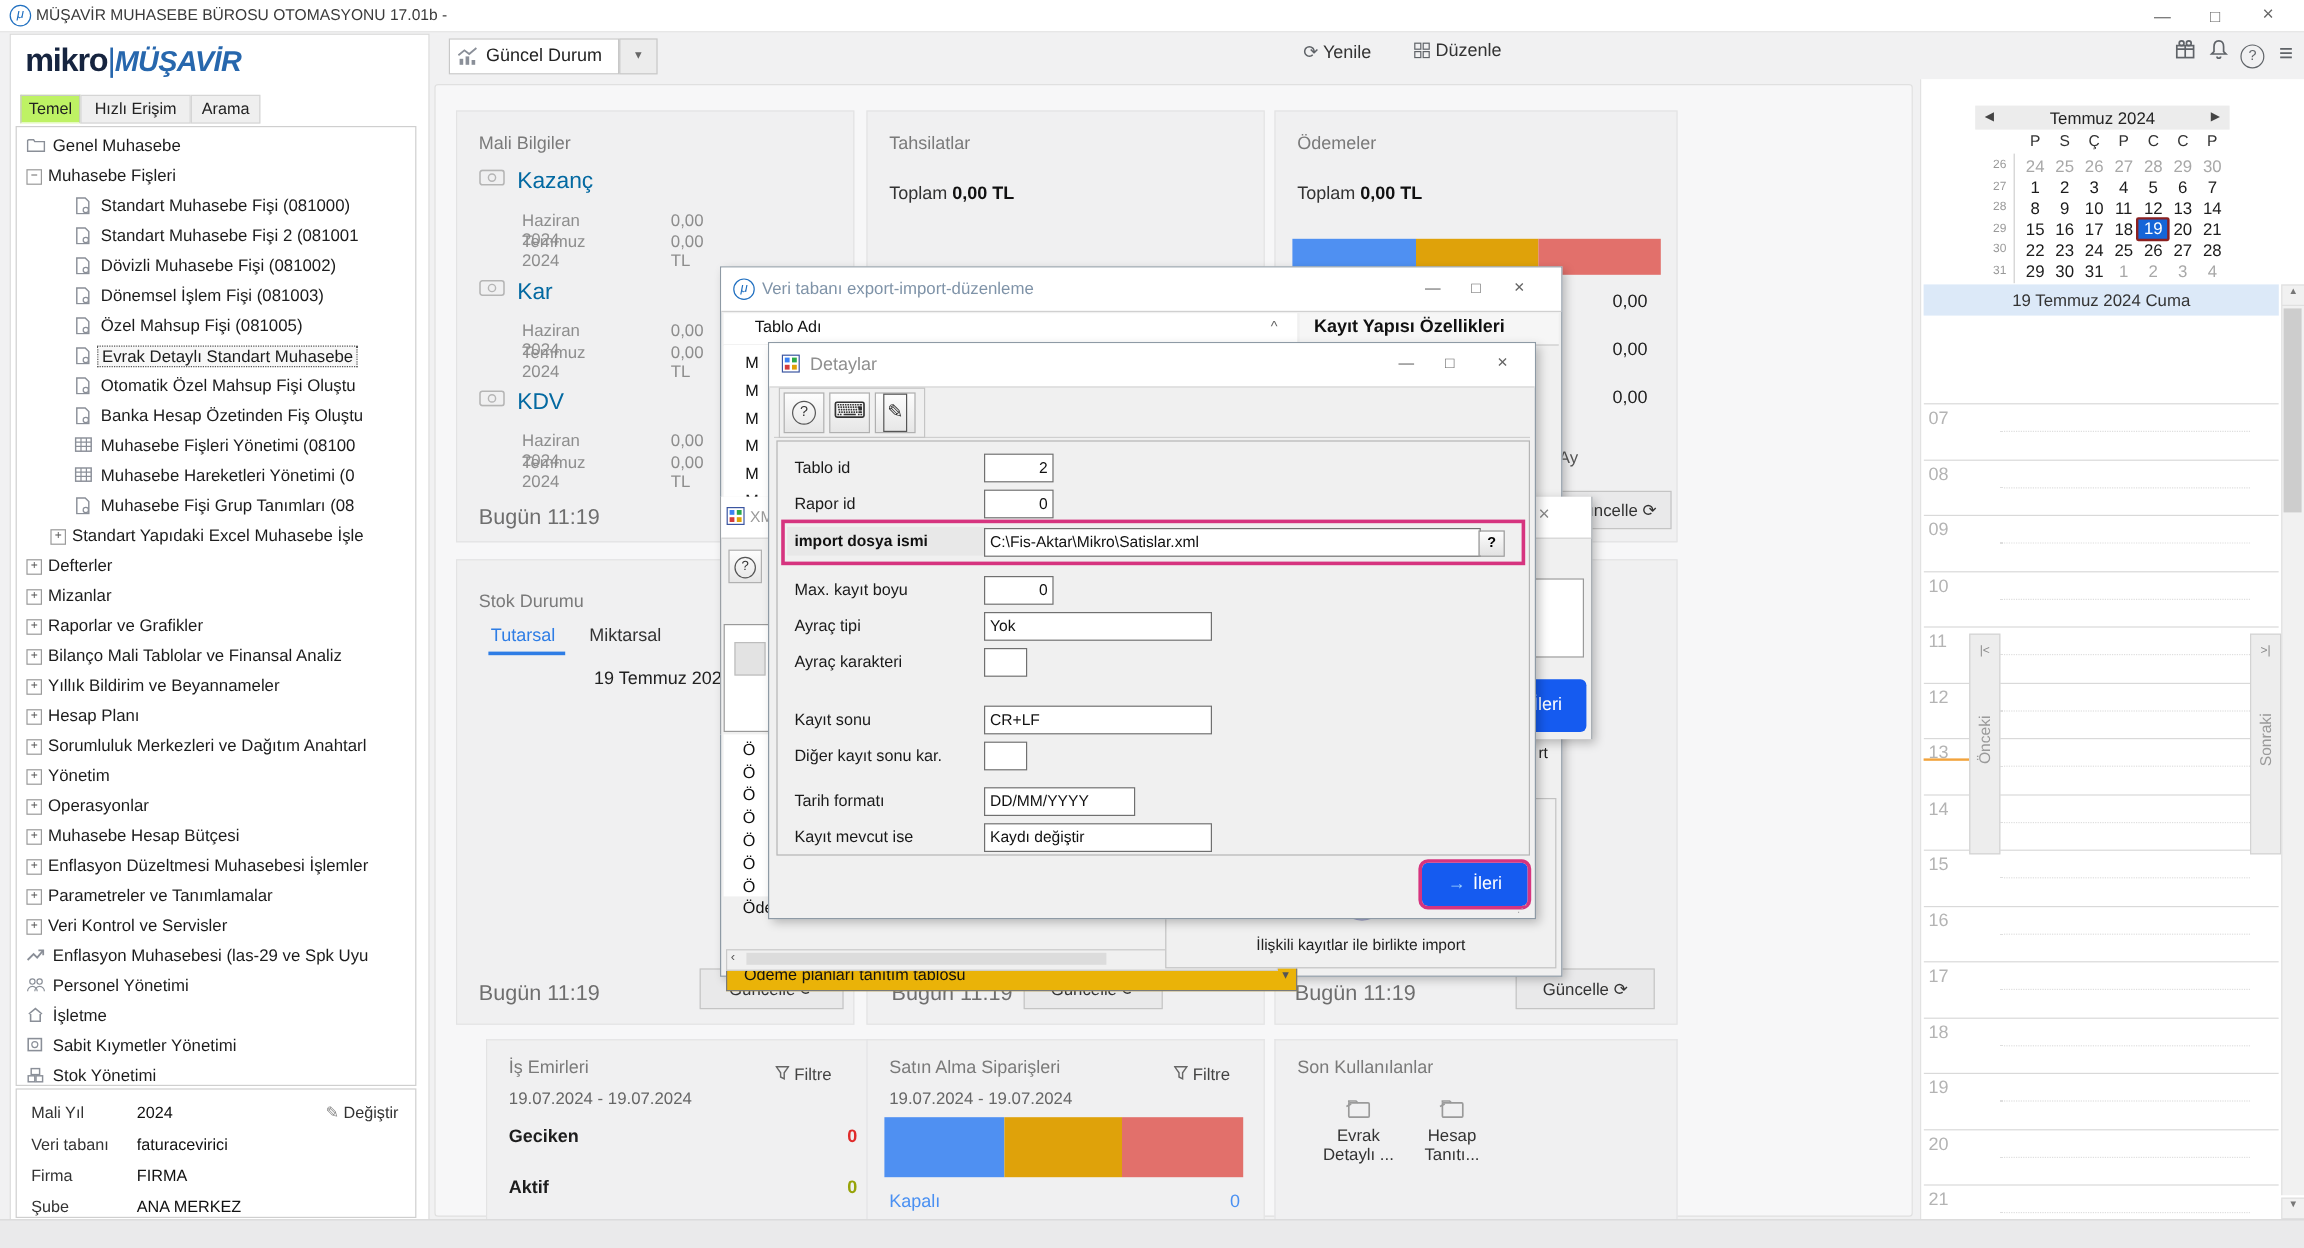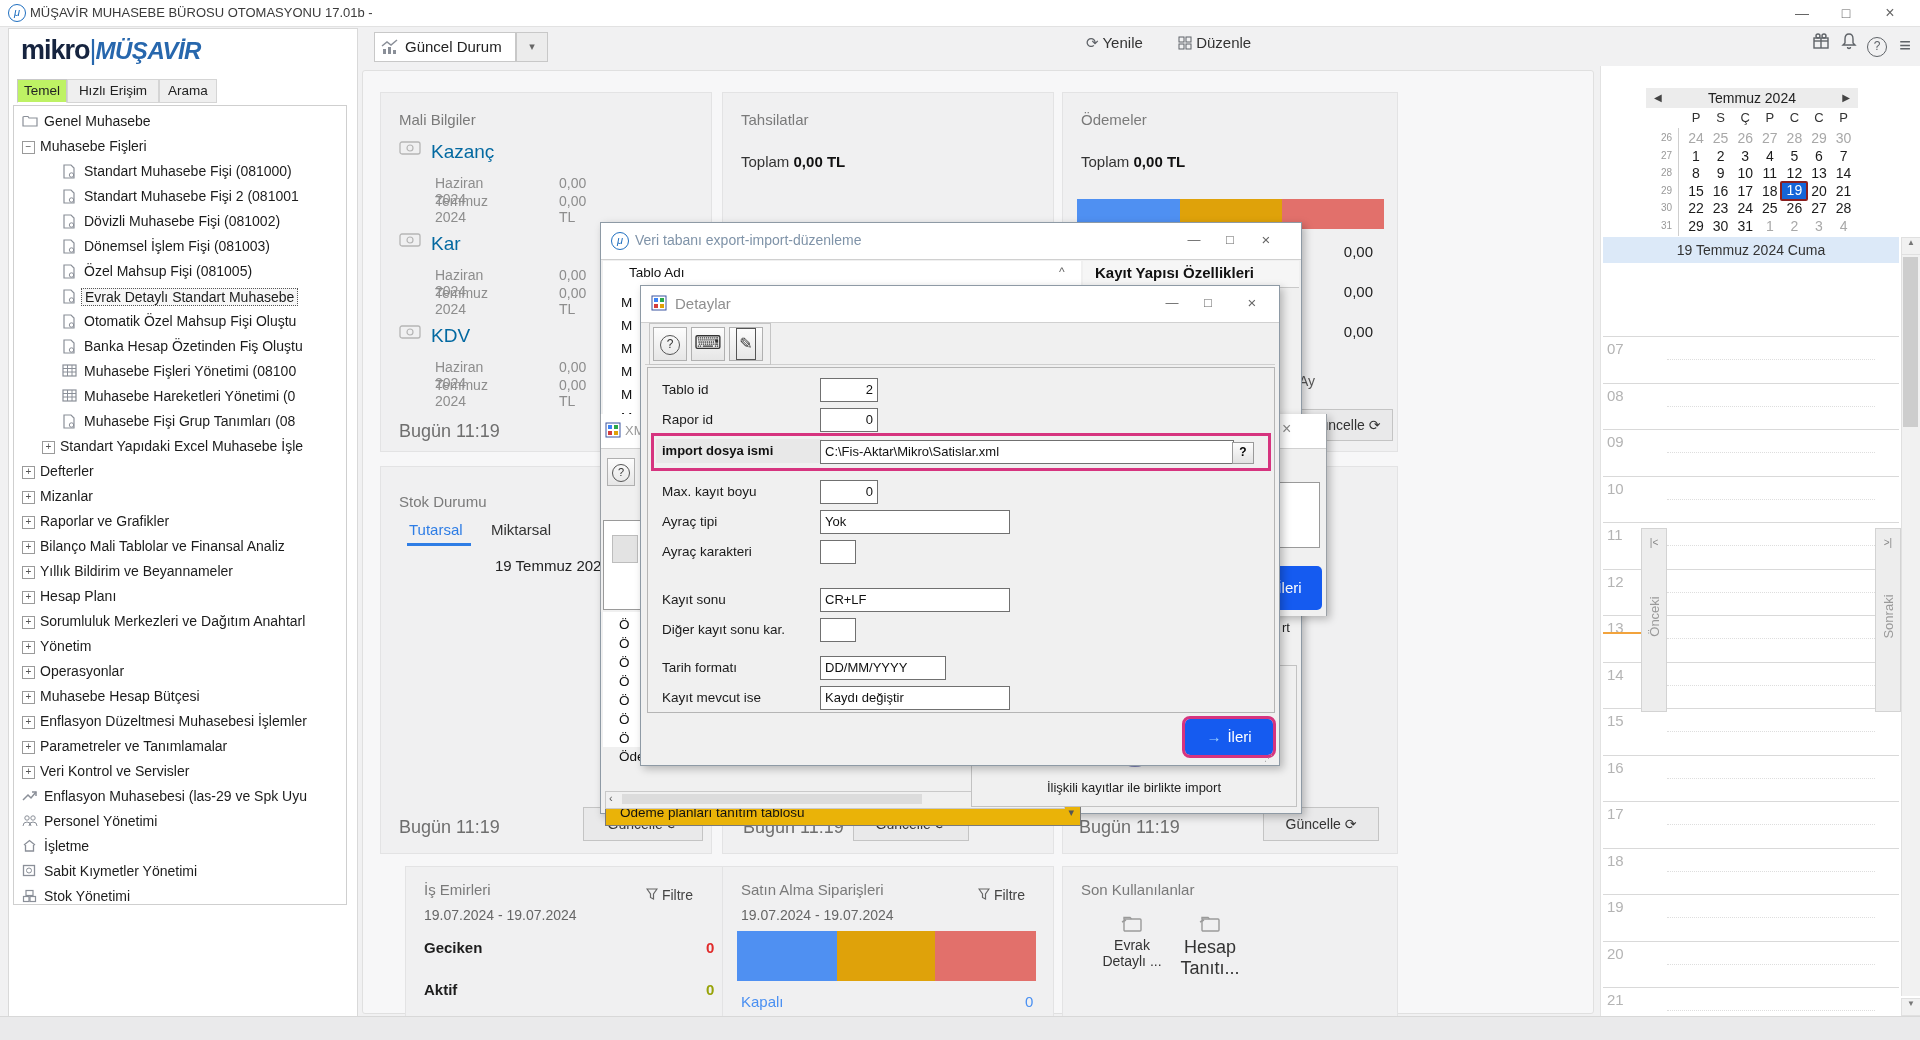--- a/index.html
+++ b/index.html
@@ -328,20 +328,31 @@
         </div>
         <div class="trow" style="top: 779px;">
           <div class="ticon" style="left: 8px;"><svg width="15" height="14" viewBox="0 0 15 14">
               <rect x="4" y="1.5" width="7" height="5" fill="none" stroke="#8a8f98" stroke-width="1.2"></rect>
               <rect x="1.5" y="7.5" width="5.5" height="5" fill="none" stroke="#8a8f98" stroke-width="1.2"></rect>
               <rect x="8" y="7.5" width="5.5" height="5" fill="none" stroke="#8a8f98" stroke-width="1.2"></rect>
             </svg></div>
           <div class="lbl" style="left: 30px;">Stok Yönetimi</div>
         </div>
       </div>
+    <div class="infobox abs" style="top:878px;left:4px;" id="infobox">
+        <div class="inf-l" style="top: 12px;">Mali Yıl</div>
+        <div class="inf-v" style="top: 12px;">2024</div>
+        <div class="inf-l" style="top: 38px;">Veri tabanı</div>
+        <div class="inf-v" style="top: 38px;">faturacevirici</div>
+        <div class="inf-l" style="top: 64px;">Firma</div>
+        <div class="inf-v" style="top: 64px;">FIRMA</div>
+        <div class="inf-l" style="top: 90px;">Şube</div>
+        <div class="inf-v" style="top: 90px;">ANA MERKEZ</div>
+        <div style="position: absolute; right: 14px; top: 12px; font-size: 13.5px; color: rgb(51, 51, 51);"><span style="color:#888;">✎</span> Değiştir</div>
+      </div>
   </div>
 
   <div class="abs content"></div>
 
   <div class="abs card" style="left:380px;top:92px;width:330px;height:358px;">
     <div class="abs cardtitle" style="left:18px;top:18px;">Mali Bilgiler</div>
     <div id="mali-sections" style="position: absolute; left: -380px; top: -92px;">
         <div class="abs" style="left: 398px; top: 140px;"><svg width="22" height="14" viewBox="0 0 22 14">
             <rect x="1" y="1" width="20" height="12" rx="2" fill="none" stroke="#b5b5b5" stroke-width="1.3"></rect>
             <circle cx="11" cy="7" r="3" fill="none" stroke="#b5b5b5" stroke-width="1.2"></circle>
@@ -456,21 +467,21 @@
           <path d="M2 7 L6 5" stroke="#9a9a9a" stroke-width="1.4"></path>
         </svg>
       <div style="font-size:14px;color:#333;"><span>Evrak</span><br><span>Detaylı ...</span></div>
     </div>
     <div class="abs" style="left:112px;top:48px;width:70px;text-align:center;">
       <svg width="24" height="18" viewBox="0 0 24 18">
           <rect x="4" y="4" width="17" height="12" rx="1" fill="none" stroke="#9a9a9a" stroke-width="1.4"></rect>
           <path d="M4 4 L4 2.5 L10 2.5 L11.5 4" fill="none" stroke="#9a9a9a" stroke-width="1.4"></path>
           <path d="M2 7 L6 5" stroke="#9a9a9a" stroke-width="1.4"></path>
         </svg>
-      <div style="font-size:18px;color:#333;"><span>Hesap</span><br><span>Tanıtı...</span></div>
+      <div style="font-size:14px;color:#333;"><span>Hesap</span><br><span>Tanıtı...</span></div>
     </div>
   </div>
 
   <div class="abs rightpanel">
     <div class="abs calhead" style="left:45px;top:22px;width:212px;height:20px;line-height:20px;">
       <span class="abs" style="left:8px;font-size:10px;color:#444;">◀</span>
       <span>Temmuz 2024</span>
       <span class="abs" style="right:8px;font-size:10px;color:#444;">▶</span>
     </div>
     <div id="calgrid" class="abs" style="left:45px;top:44px;width:212px;height:130px;">

